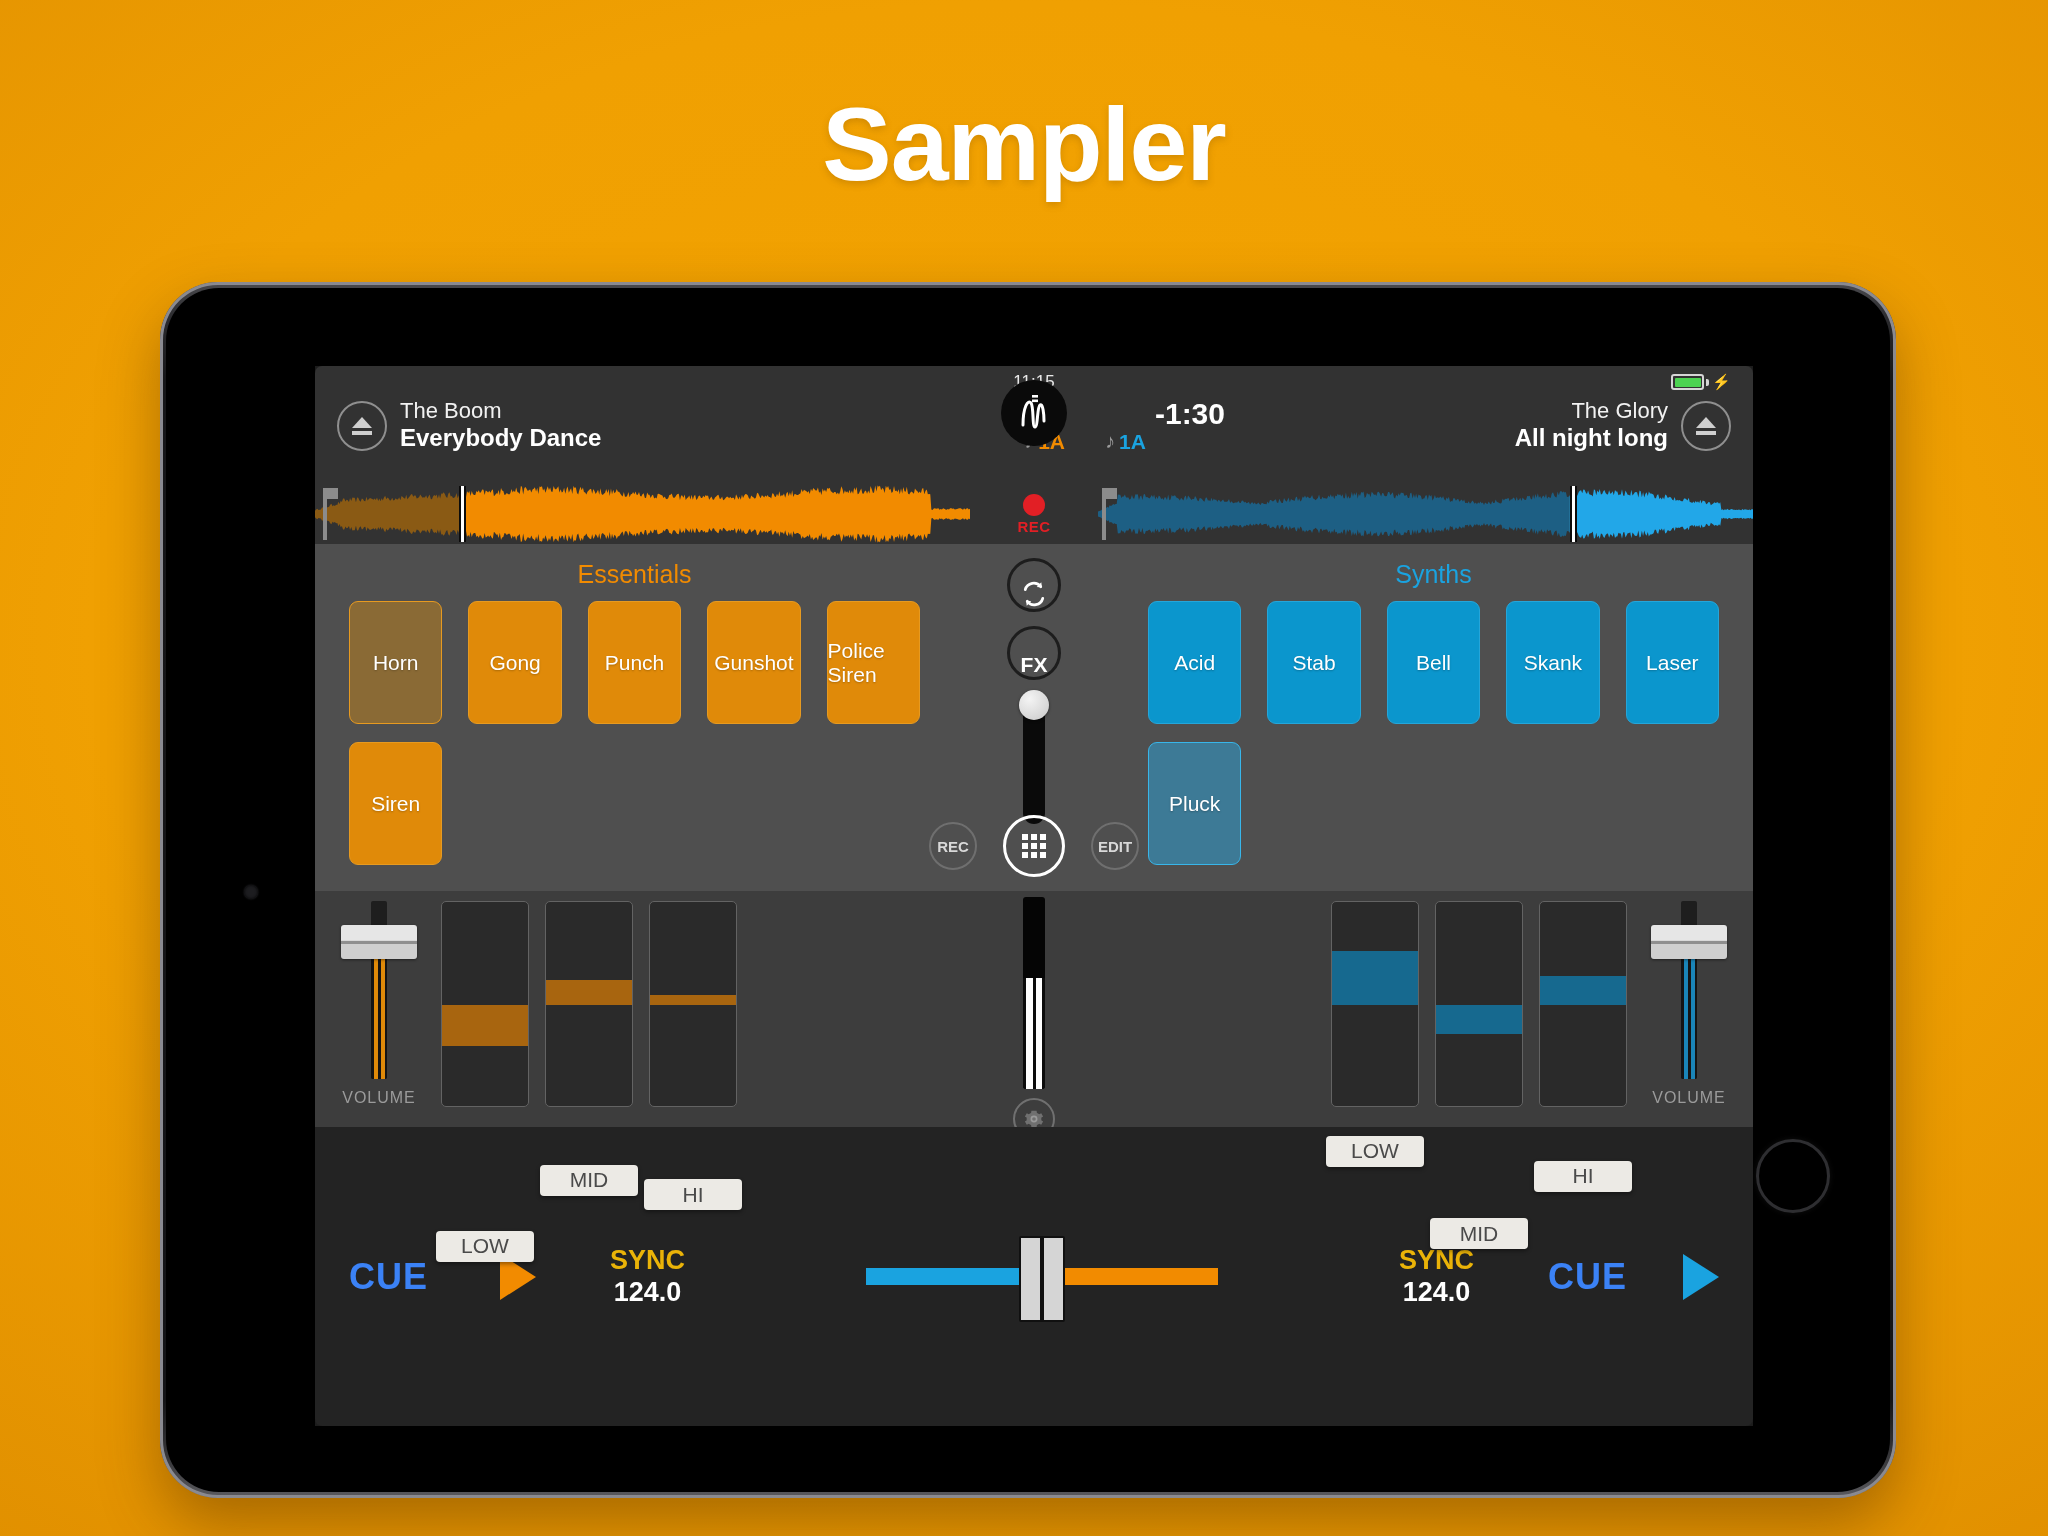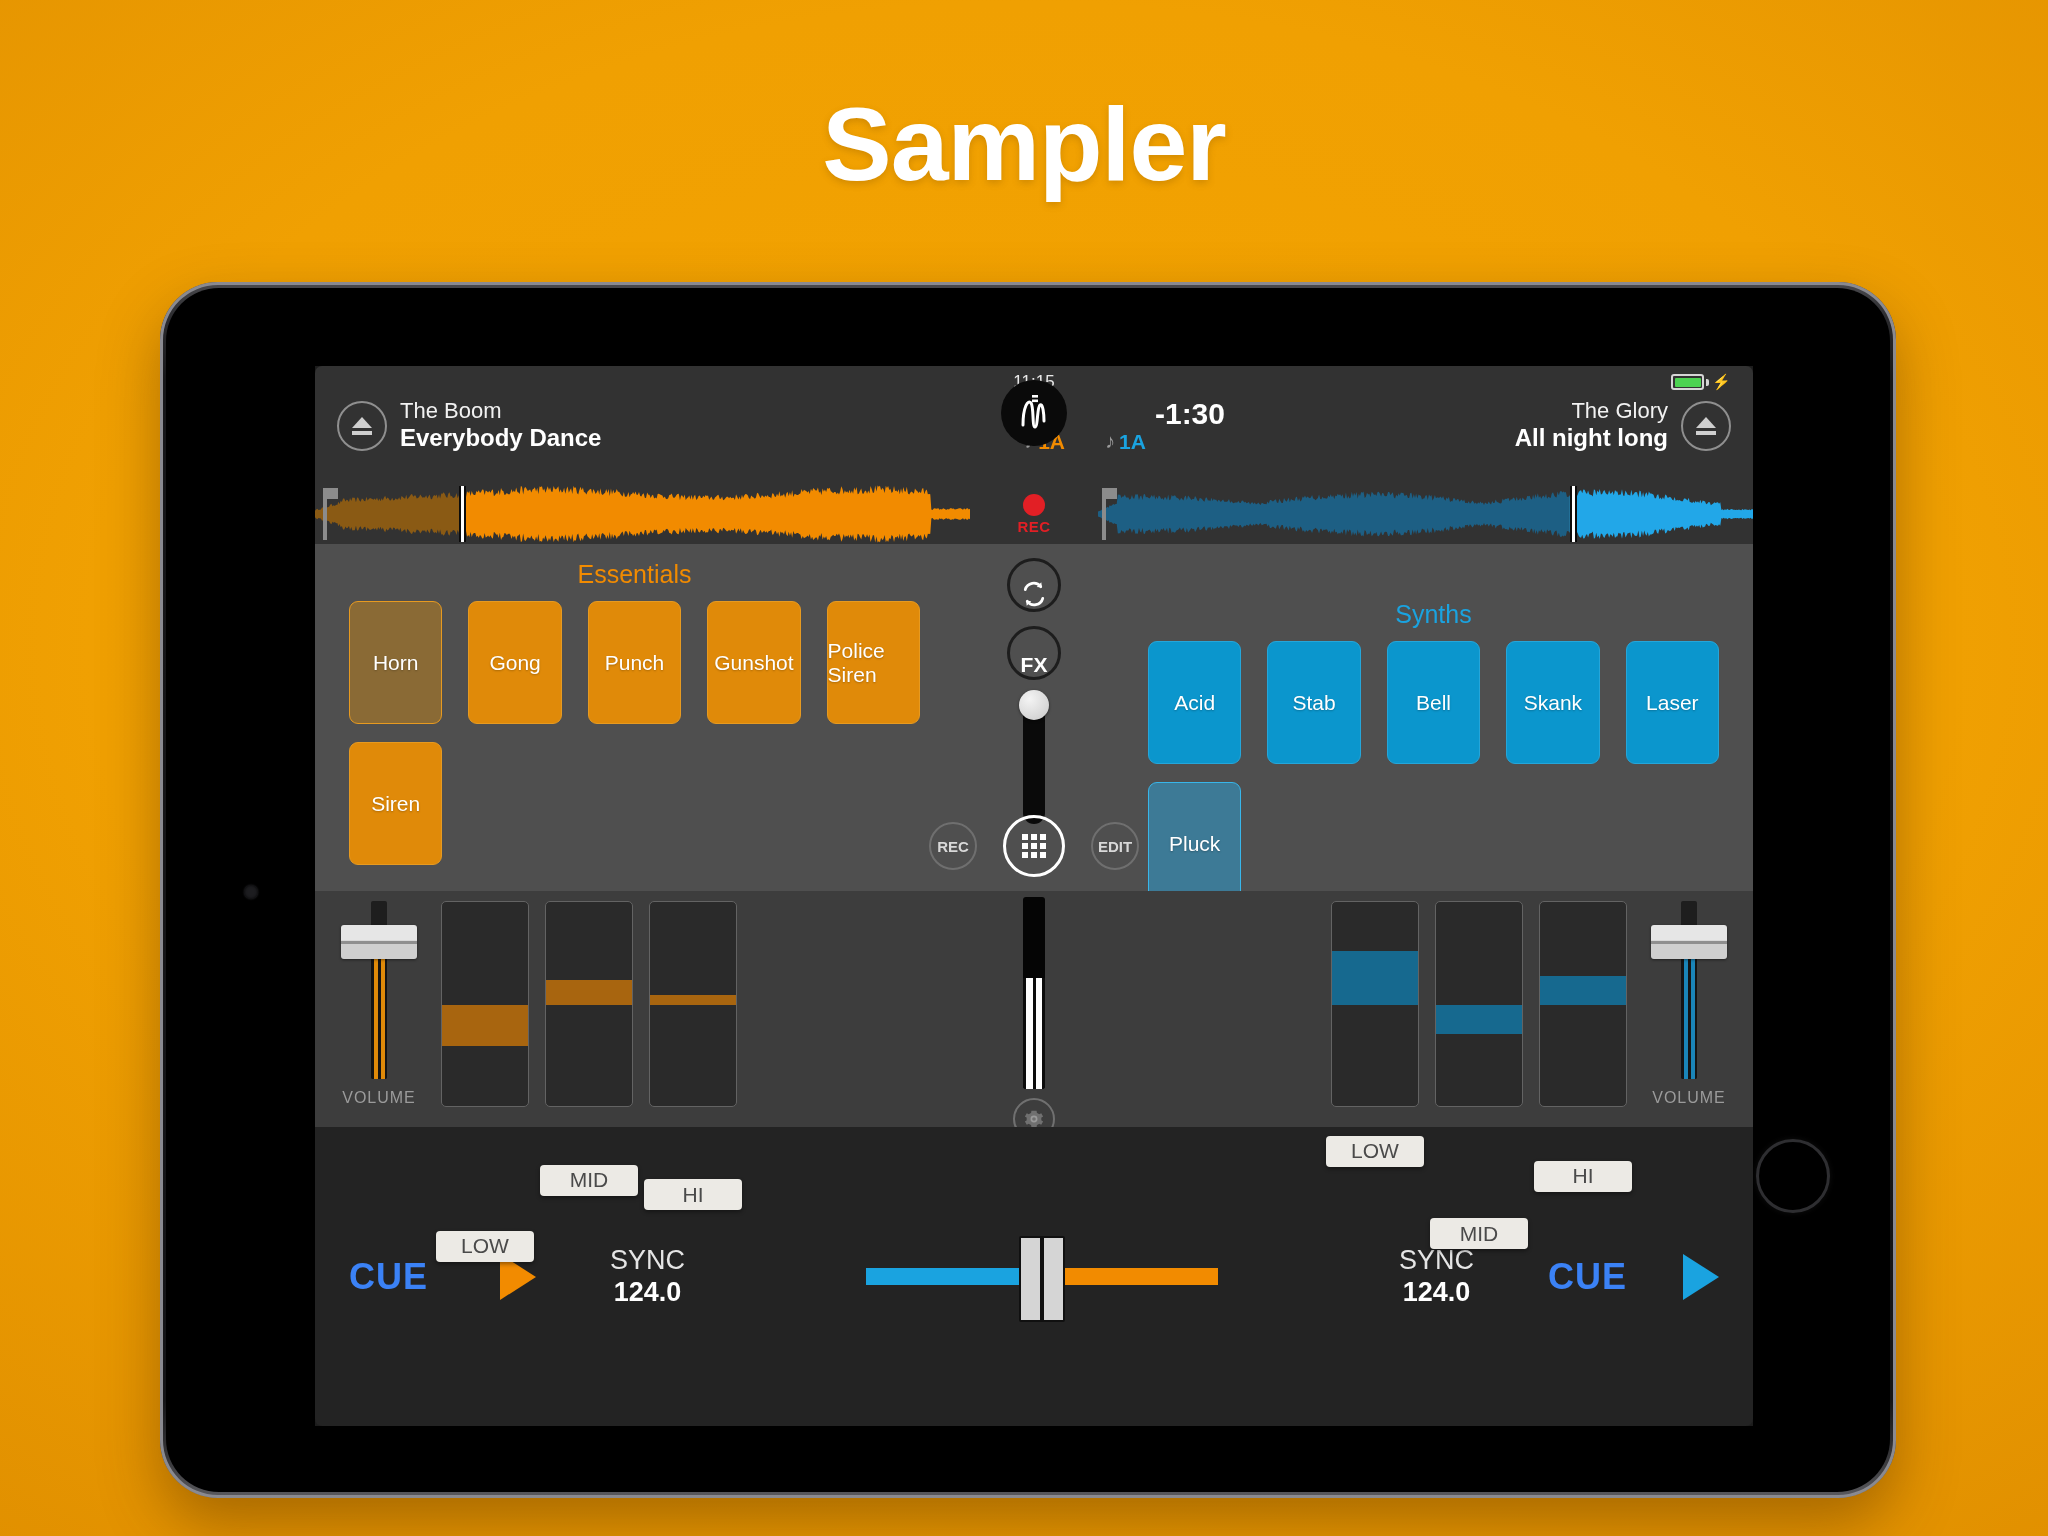--- a/index.html
+++ b/index.html
@@ -145,21 +145,21 @@
   
   .sampler {
     position: relative;
     flex: none; height: 347px;
     background: #4f4f4f;
     display: flex;
   }
   .bank { flex: 1; position: relative; padding: 16px 34px 0 34px; }
   .bank-title { text-align: center; font-size: 25px; font-weight: 400; margin-bottom: 12px; }
   .bank-title.orange { color: #f28b00; }
-  .bank-title.blue { color: #1aa3e0; margin-top: 40px; }
+  .bank-title.blue { color: #1aa3e0; }
   .pad-grid { display: grid; grid-template-columns: repeat(5, 1fr); grid-auto-rows: 123px; gap: 18px 26px; }
   .pad {
     border-radius: 9px;
     display: flex; align-items: center; justify-content: center;
     color: #ffffff; font-size: 21px; font-weight: 500;
     text-shadow: 0 1px 2px rgba(0,0,0,.25);
   }
   .pad.orange { background: #e08a09; border: 1.5px solid #e79a20; }
   .pad.orange-dim { background: #8a6a35; border: 1.5px solid #e79a20; }
   .pad.blue { background: #0b96cd; border: 1.5px solid #25a6da; }
@@ -274,21 +274,21 @@
     background: #232323;
     border-bottom-left-radius: 7px; border-bottom-right-radius: 7px;
     display: flex; align-items: center;
     position: relative;
   }
   .cue-btn { font-size: 36px; font-weight: bold; color: #3b82f6; letter-spacing: 1px; }
   .play-tri { width: 0; height: 0; border-top: 23px solid transparent; border-bottom: 23px solid transparent; }
   .play-tri.orange { border-left: 36px solid #f28b00; }
   .play-tri.blue { border-left: 36px solid #1aa3e0; }
   .sync-block { text-align: center; line-height: 1.18; }
-  .sync-label { font-size: 27px; font-weight: normal; color: #e5e5e5; }
+  .sync-label { font-size: 27px; font-weight: bold; color: #eab308; }
   .sync-bpm { font-size: 27px; font-weight: bold; color: #ffffff; }
 
   .xfader { position: relative; width: 352px; height: 90px; display: flex; align-items: center; }
   .xf-left, .xf-right { height: 17px; flex: 1; }
   .xf-left { background: #1aa3e0; }
   .xf-right { background: #f28b00; }
   .xf-handle {
     position: absolute; left: 50%; transform: translateX(-50%);
     top: 4px; width: 46px; height: 86px;
     background: #d5d5d5; border: 2px solid #101010; border-radius: 2px;

